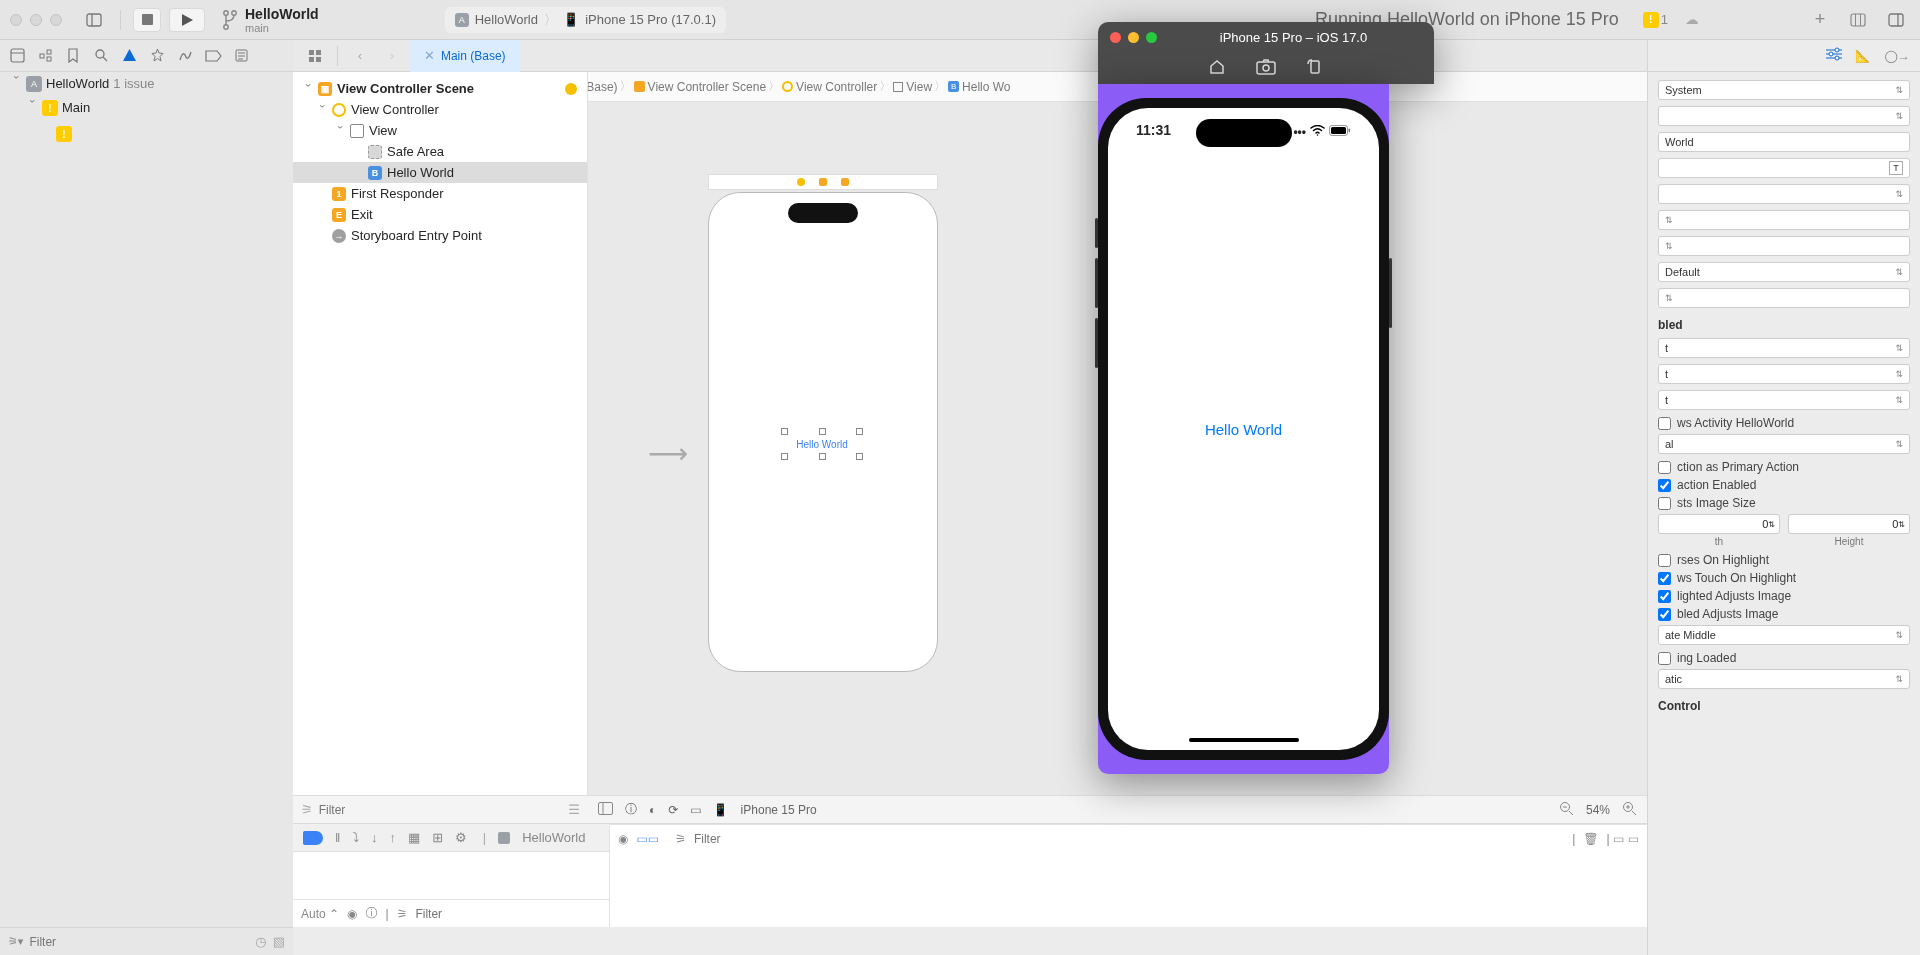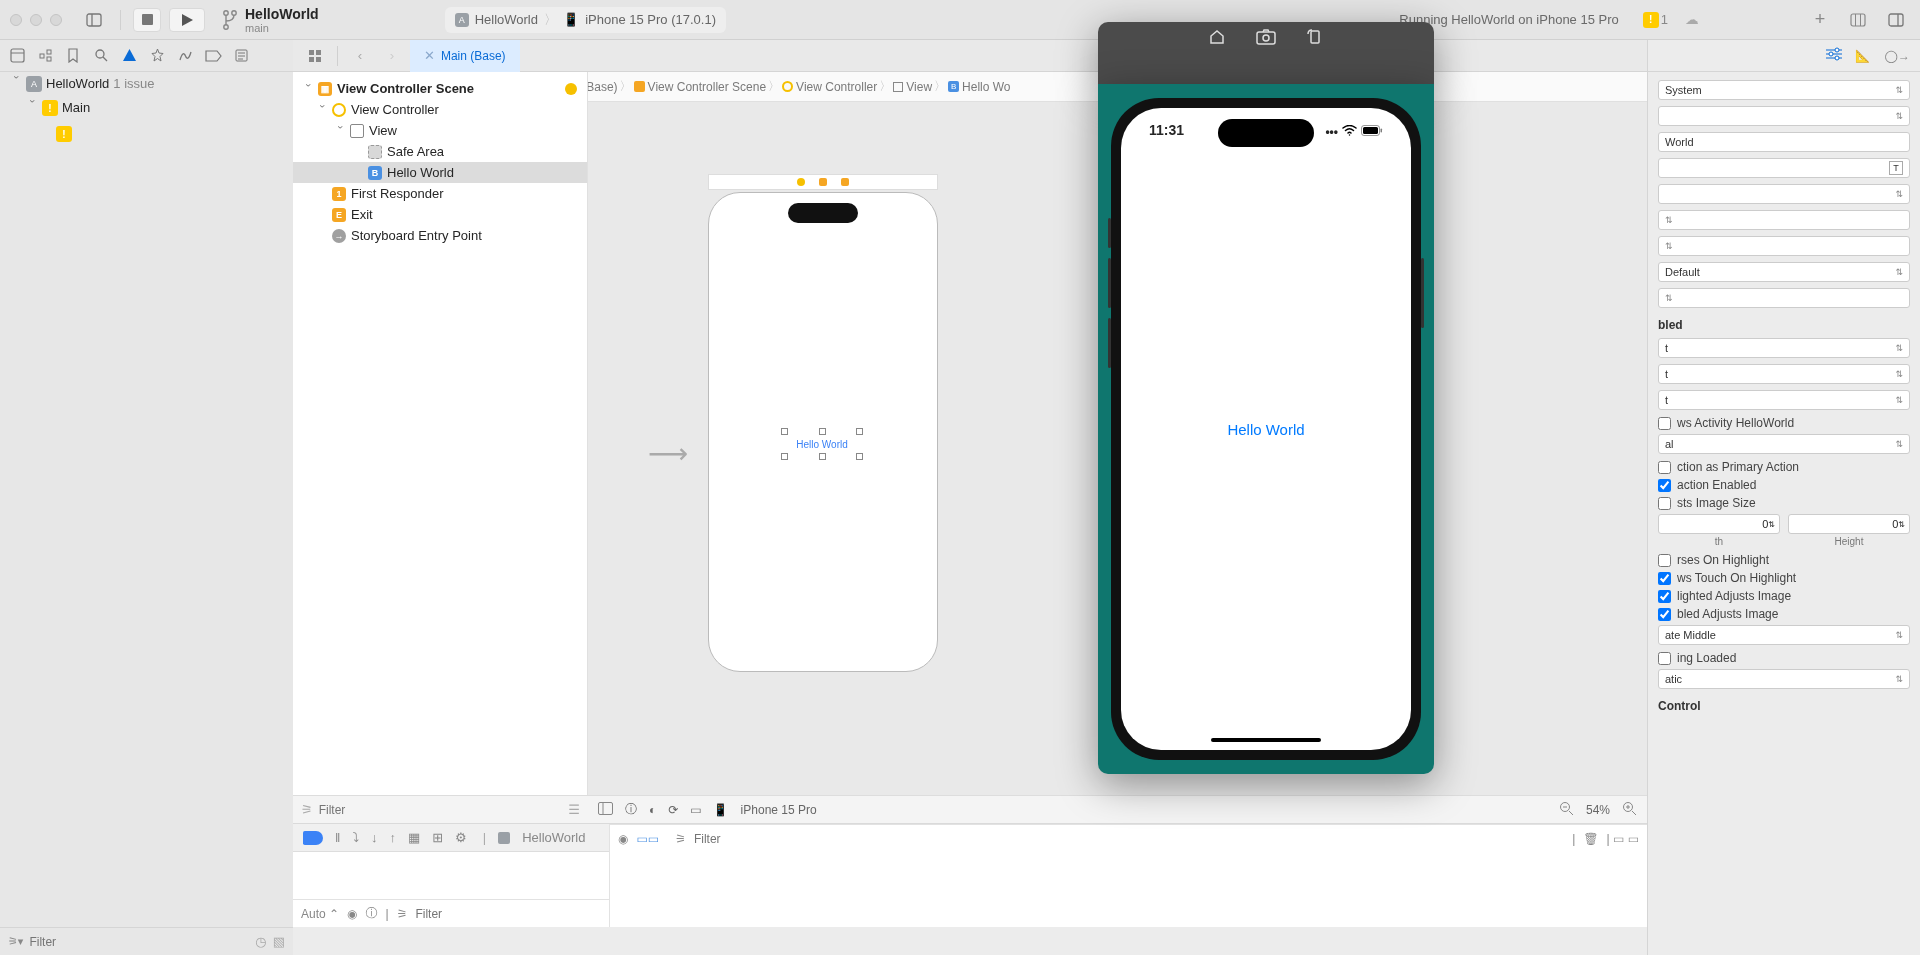--- a/index.html
+++ b/index.html
@@ -9,21 +9,21 @@
 .top-toolbar { height: 40px; background: #e5e5e5; display: flex; align-items: center; padding: 0 10px; gap: 8px; border-bottom: 1px solid #d0d0d0; }
 .traffic-lights { display: flex; gap: 8px; margin-right: 10px; }
 .traffic-dot { width: 12px; height: 12px; border-radius: 50%; background: #d8d8d8; border: 1px solid #c4c4c4; }
 .toolbar-btn { width: 28px; height: 24px; border: none; background: transparent; display: flex; align-items: center; justify-content: center; color: #555; border-radius: 4px; }
 .toolbar-btn.boxed { background: #f4f4f4; border: 1px solid #d9d9d9; }
 .toolbar-sep { width: 1px; height: 20px; background: #d0d0d0; margin: 0 4px; }
 .branch-area { display: flex; align-items: center; gap: 6px; margin-left: 8px; }
 .branch-title { font-weight: 600; font-size: 14px; }
 .branch-sub { font-size: 11px; color: #888; }
 .scheme-pill { background: #eee; border-radius: 6px; padding: 4px 10px; display: flex; align-items: center; gap: 6px; font-size: 13px; color: #666; }
-.status-text { margin-left: auto; color: #6a6a6a; font-size: 13px; }
+.status-text { margin-left: auto; color: #6a6a6a; font-size: 18px; }
 .toolbar-right { display: flex; align-items: center; gap: 10px; margin-left: 16px; }
 
 
 .nav-toolbar { position: absolute; left: 0; top: 40px; width: 293px; height: 32px; background: #e7e7e7; display: flex; align-items: center; padding: 0 8px; gap: 10px; border-bottom: 1px solid #d5d5d5; }
 .nav-icon { width: 18px; height: 18px; display: flex; align-items: center; justify-content: center; color: #787878; }
 .nav-icon.active { color: #0a6bd6; }
 
 
 .navigator { position: absolute; left: 0; top: 72px; width: 293px; bottom: 28px; background: #e7e7e7; overflow-y: auto; }
 .nav-row { display: flex; align-items: flex-start; padding: 4px 8px; gap: 4px; font-size: 13px; }
@@ -110,21 +110,21 @@
 
 .simulator { position: absolute; left: 1098px; top: 22px; width: 336px; height: 62px; background: #4b4b4b; border-radius: 10px 10px 0 0; box-shadow: 0 10px 40px rgba(0,0,0,0.4); z-index: 100; }
 .sim-titlebar { height: 30px; display: flex; align-items: center; padding: 0 12px; gap: 8px; }
 .sim-traffic { display: flex; gap: 7px; }
 .sim-dot { width: 11px; height: 11px; border-radius: 50%; }
 .sim-dot.r { background: #ff5f57; }
 .sim-dot.y { background: #febc2e; }
 .sim-dot.g { background: #28c840; }
 .sim-title { flex: 1; text-align: center; color: #fff; font-size: 13px; font-weight: 500; }
 .sim-toolbar { height: 32px; display: flex; align-items: center; justify-content: center; gap: 30px; color: #ddd; }
-.sim-body { position: absolute; left: 1098px; top: 84px; width: 336px; height: 690px; background: #0f766e; border-radius: 0 0 10px 10px; z-index: 100; box-shadow: 0 10px 40px rgba(0,0,0,0.4); display: flex; align-items: center; justify-content: center; }
+.sim-body { position: absolute; left: 1098px; top: 84px; width: 291px; height: 690px; background: #8b5cf6; border-radius: 0 0 10px 10px; z-index: 100; box-shadow: 0 10px 40px rgba(0,0,0,0.4); display: flex; align-items: center; justify-content: center; }
 .phone { width: 310px; height: 662px; background: #111; border-radius: 48px; padding: 10px; position: relative; }
 .phone-side-btn { position: absolute; background: #333; border-radius: 2px; }
 .phone-screen { width: 100%; height: 100%; background: #fff; border-radius: 40px; position: relative; overflow: hidden; }
 .dynamic-island { position: absolute; top: 11px; left: 50%; transform: translateX(-50%); width: 96px; height: 28px; background: #000; border-radius: 16px; }
 .status-bar { position: absolute; top: 14px; left: 0; right: 0; height: 20px; display: flex; justify-content: space-between; padding: 0 28px; font-size: 14px; font-weight: 600; }
 .status-icons { display: flex; gap: 4px; align-items: center; font-size: 12px; }
 .sim-hello { position: absolute; top: 50%; left: 50%; transform: translate(-50%, -50%); color: #007aff; font-size: 15px; }
 .home-indicator { position: absolute; bottom: 8px; left: 50%; transform: translateX(-50%); width: 110px; height: 4px; background: #000; border-radius: 3px; }
 
 .icon-svg { width: 16px; height: 16px; }
@@ -636,20 +636,28 @@
         <div class="insp-field">
           <span>atic</span>
           <span class="arrows">⇅</span>
         </div>
       </div>
     <div class="insp-section">Control</div>
   </div>
 </div>
 
 <div class="simulator">
+  <div class="sim-titlebar">
+    <div class="sim-traffic">
+      <div class="sim-dot r"></div>
+      <div class="sim-dot y"></div>
+      <div class="sim-dot g"></div>
+    </div>
+    <div class="sim-title">iPhone 15 Pro – iOS 17.0</div>
+  </div>
   <div class="sim-toolbar">
     <span><svg width="18" height="18" viewBox="0 0 18 18" fill="none" stroke="#ddd" stroke-width="1.5">
           <path d="M3 8 L9 3 L15 8 V15 H3 Z"></path>
         </svg></span>
     <span><svg width="20" height="16" viewBox="0 0 20 16" fill="none" stroke="#ddd" stroke-width="1.5">
           <rect x="1" y="3" width="18" height="12" rx="2"></rect>
           <circle cx="10" cy="9" r="3"></circle>
           <path d="M7 3 L8 1 H12 L13 3"></path>
         </svg></span>
     <span><svg width="18" height="18" viewBox="0 0 18 18" fill="none" stroke="#ddd" stroke-width="1.5">

